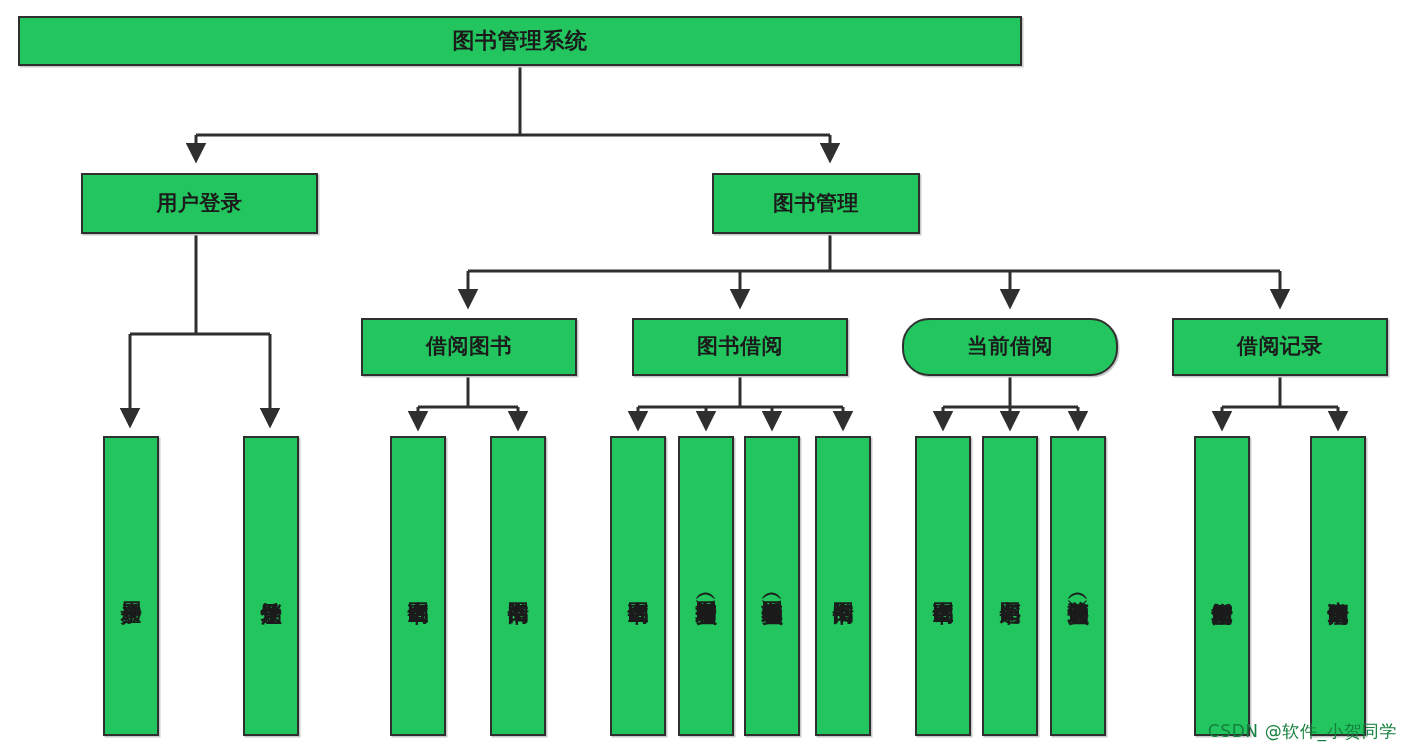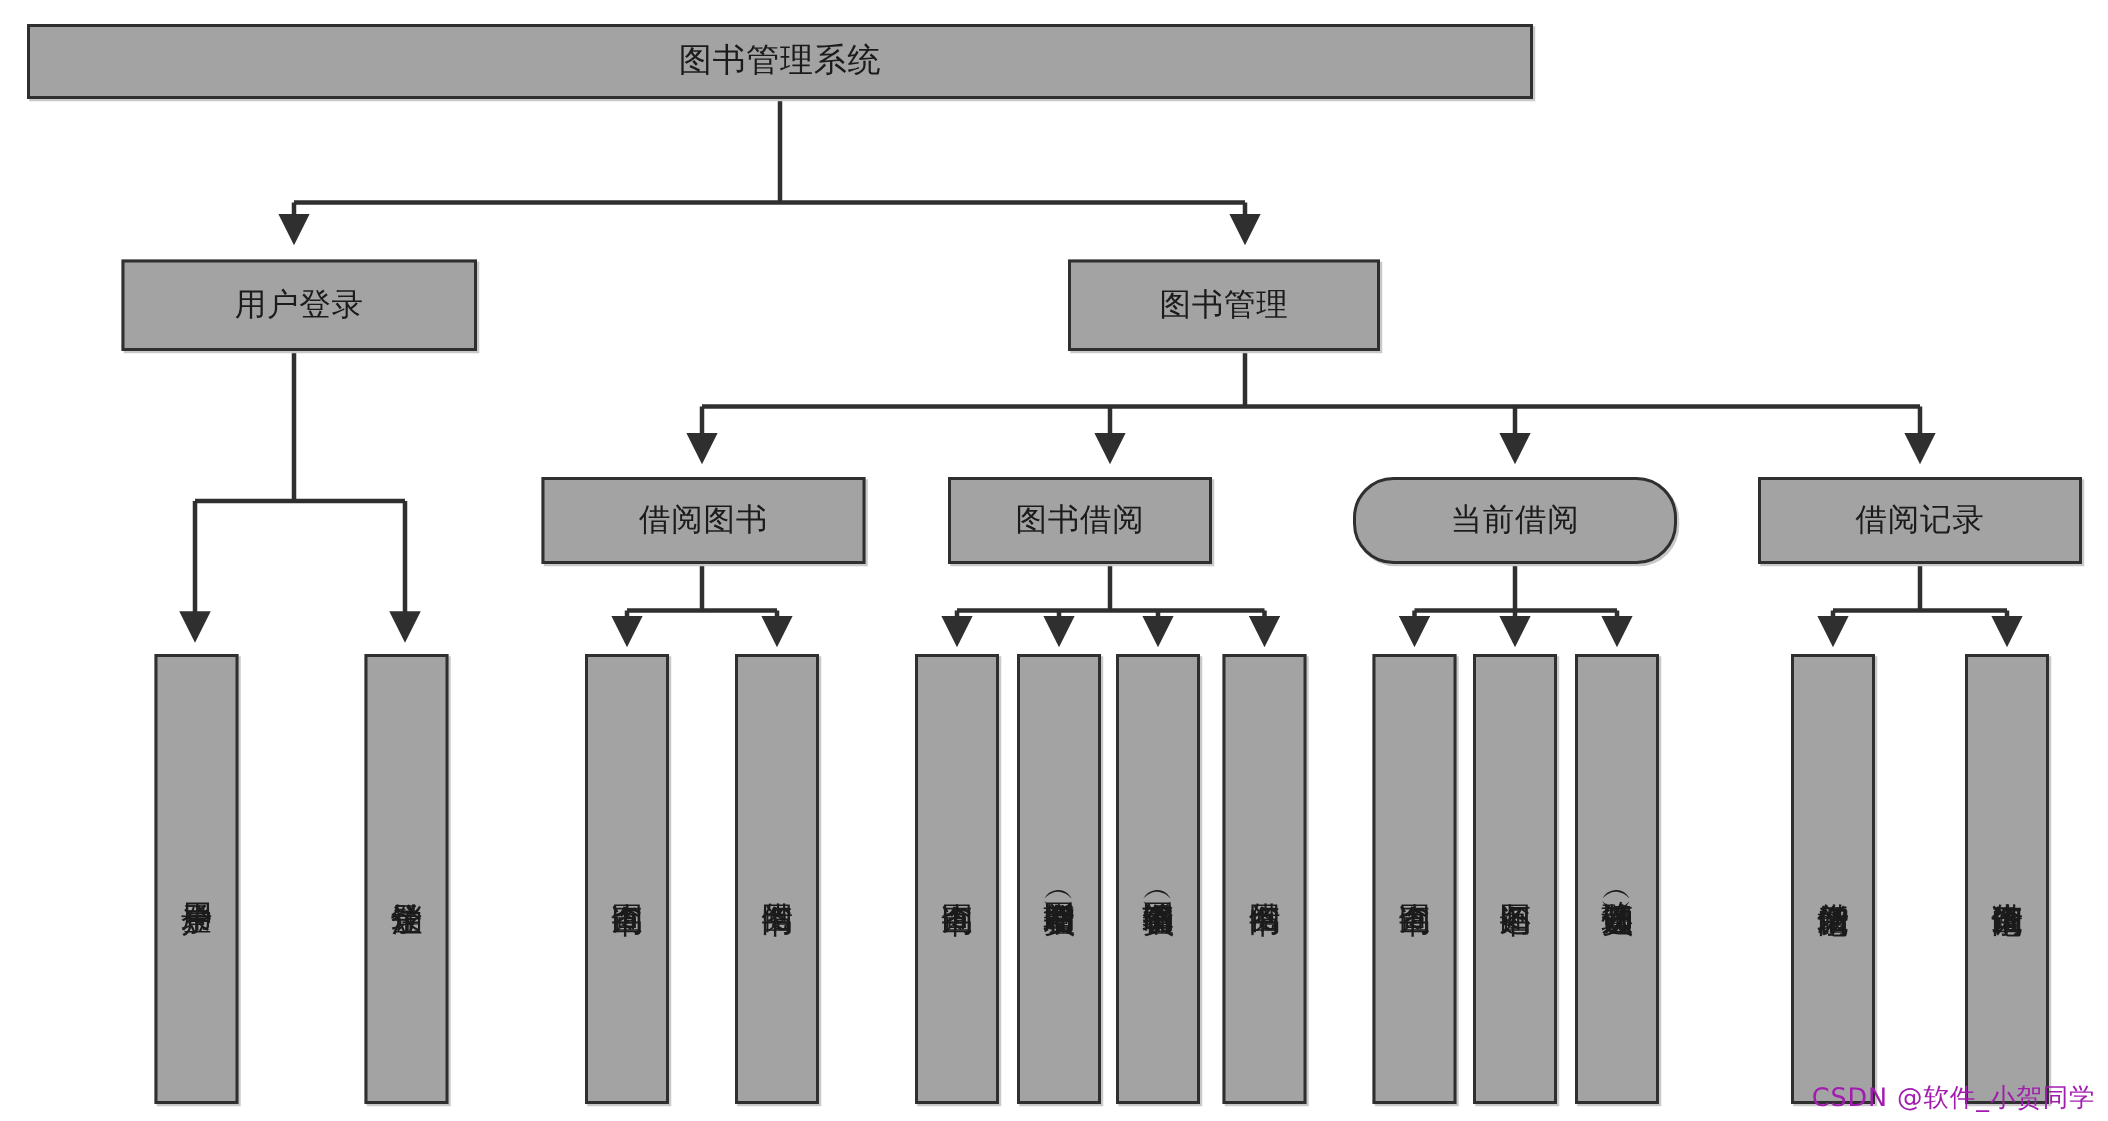--- a/index.html
+++ b/index.html
@@ -21,28 +21,29 @@
     position: absolute;
     left: 0;
     top: 0;
     width: 1405px;
     height: 747px;
     pointer-events: none;
   }
   .node {
     position: absolute;
     box-sizing: border-box;
-    background: #a3a3a3;
+    background: #22c55e;
     border: 2px solid #2f2f2f;
     box-shadow: 1.5px 1.5px 0 0 #c9c9c9;
     display: flex;
     align-items: center;
     justify-content: center;
     color: #1b1b1b;
     letter-spacing: 0.5px;
+    font-weight: bold;
   }
   .node.horiz {
     font-size: 21px;
     line-height: 1.1;
     padding: 0 4px;
     text-align: center;
   }
   .node.vert {
     writing-mode: vertical-rl;
     text-orientation: upright;
@@ -57,21 +58,21 @@
     white-space: nowrap;
   }
   #root-node {
     font-size: 22px;
   }
   #watermark {
     position: absolute;
     right: 8px;
     bottom: 4px;
     font-size: 17px;
-    color: #a21caf;
+    color: #15803d;
     letter-spacing: 0.6px;
     white-space: nowrap;
   }
 </style>
 </head>
 <body>
 
 <div id="canvas">
 
   <svg id="wires" viewBox="0 0 1405 747" width="1405" height="747">
@@ -131,21 +132,21 @@
   <div class="node horiz" style="left:81px; top:173px; width:237px; height:61px;">
     <span class="label">用户登录</span>
   </div>
   <div class="node horiz" style="left:712px; top:173px; width:208px; height:61px;">
     <span class="label">图书管理</span>
   </div>
 
   <div class="node horiz" style="left:361px; top:318px; width:216px; height:58px;">
     <span class="label">借阅图书</span>
   </div>
-  <div class="node horiz" style="left:632px; top:318px; width:176px; height:58px;">
+  <div class="node horiz" style="left:632px; top:318px; width:216px; height:58px;">
     <span class="label">图书借阅</span>
   </div>
   <div class="node horiz" style="left:902px; top:318px; width:216px; height:58px;border-radius:27px;">
     <span class="label">当前借阅</span>
   </div>
   <div class="node horiz" style="left:1172px; top:318px; width:216px; height:58px;">
     <span class="label">借阅记录</span>
   </div>
 
   <div class="node vert" style="left:103px; top:436px; width:56px; height:300px;">

